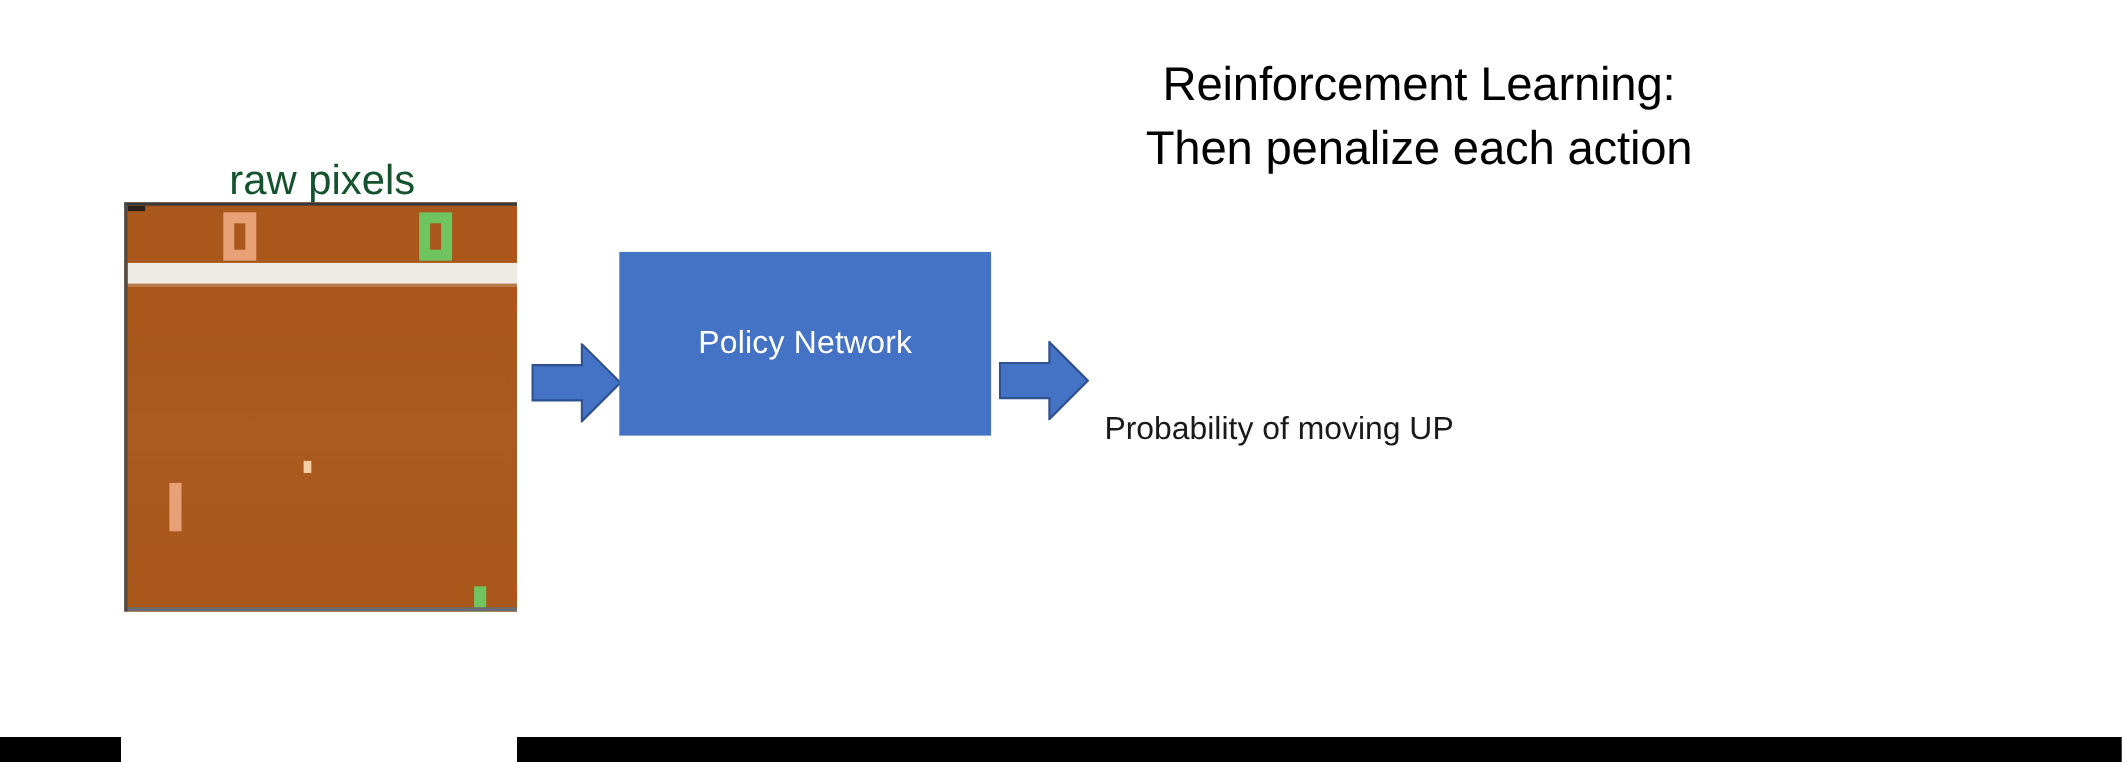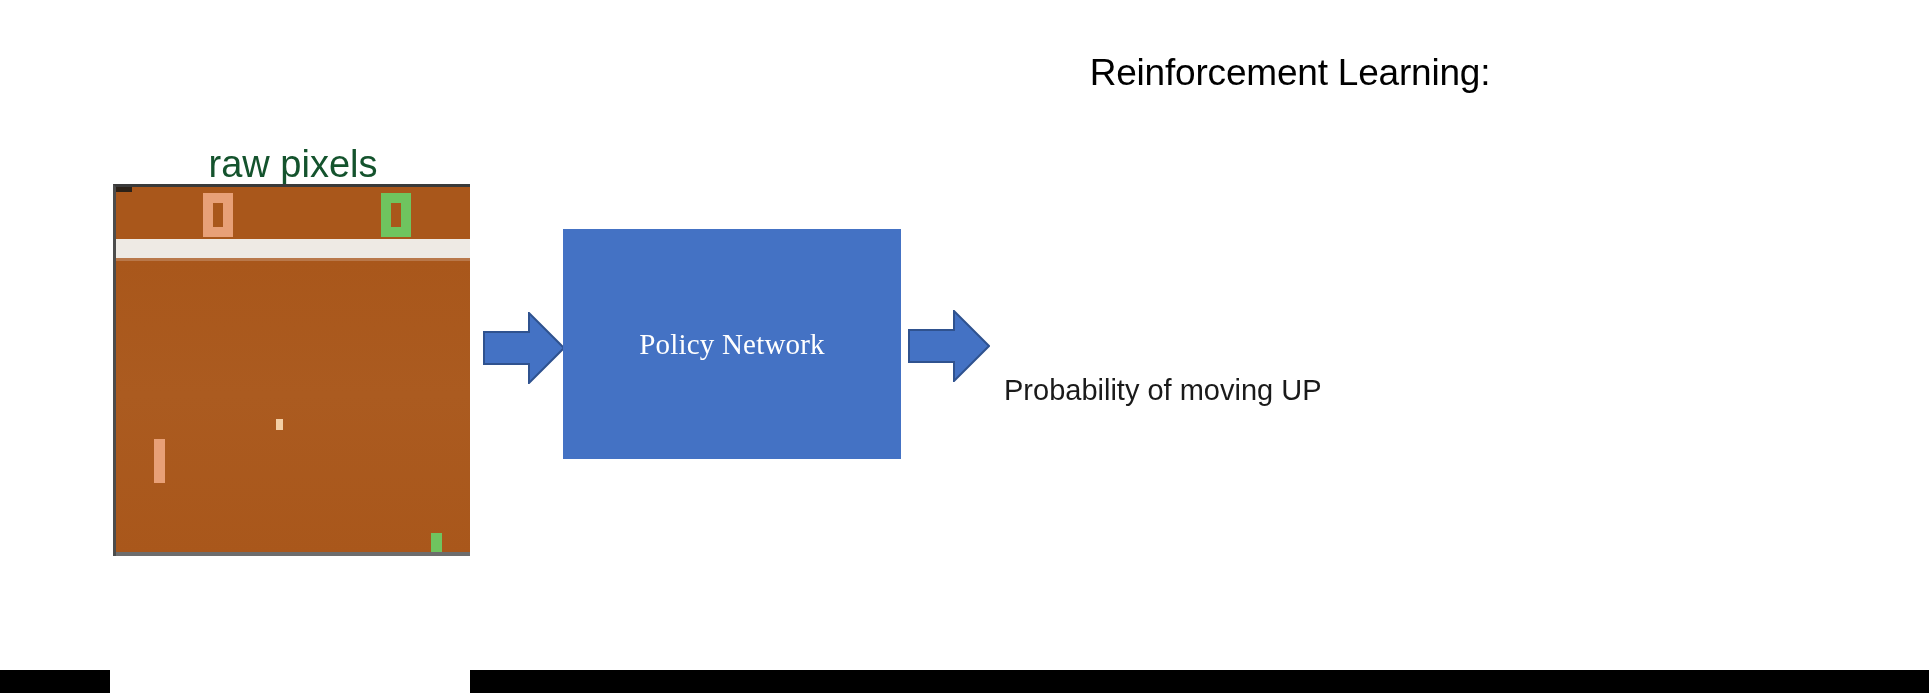--- a/index.html
+++ b/index.html
@@ -19,21 +19,21 @@
   }
 
   
   .heading {
     position: absolute;
     left: 690px;
     top: 48px;
     width: 1200px;
     text-align: center;
     color: #000000;
-    font-size: 37px;
+    font-size: 43px;
     line-height: 1.36;
     font-weight: 400;
     letter-spacing: -0.2px;
     white-space: nowrap;
   }
   .heading .hline { display: block; }
 
   
   .raw-pixels-label {
     position: absolute;
@@ -167,26 +167,25 @@
     position: absolute;
   }
   .arrow svg { display: block; }
 
   
   .policy-box {
     position: absolute;
     left: 563px;
     top: 229px;
     width: 338px;
-    height: 230px;
+    height: 167px;
     background: #4472c4;
     display: flex;
     align-items: center;
     justify-content: center;
-    font-family: Liberation Serif, serif;
   }
   .policy-box-label {
     color: #ffffff;
     font-size: 29px;
     letter-spacing: 0.2px;
   }
 
   
   .output-label {
     position: absolute;
@@ -208,20 +207,21 @@
   .bottom-bar-left  { left: 0;    width: 110px; }
   .bottom-bar-right { left: 470px; right: 0; }
 </style>
 </head>
 <body>
 
 <div class="slide">
 
   <div class="heading">
     <span class="hline">Reinforcement Learning:</span>
+    <span class="hline">Then penalize each action</span>
   </div>
 
   <div class="raw-pixels-label">raw pixels</div>
 
   <div class="game">
     <div class="game-topband">
       <div class="game-corner-tick"></div>
       <div class="score score-left"></div>
       <div class="score score-right"></div>
     </div>

